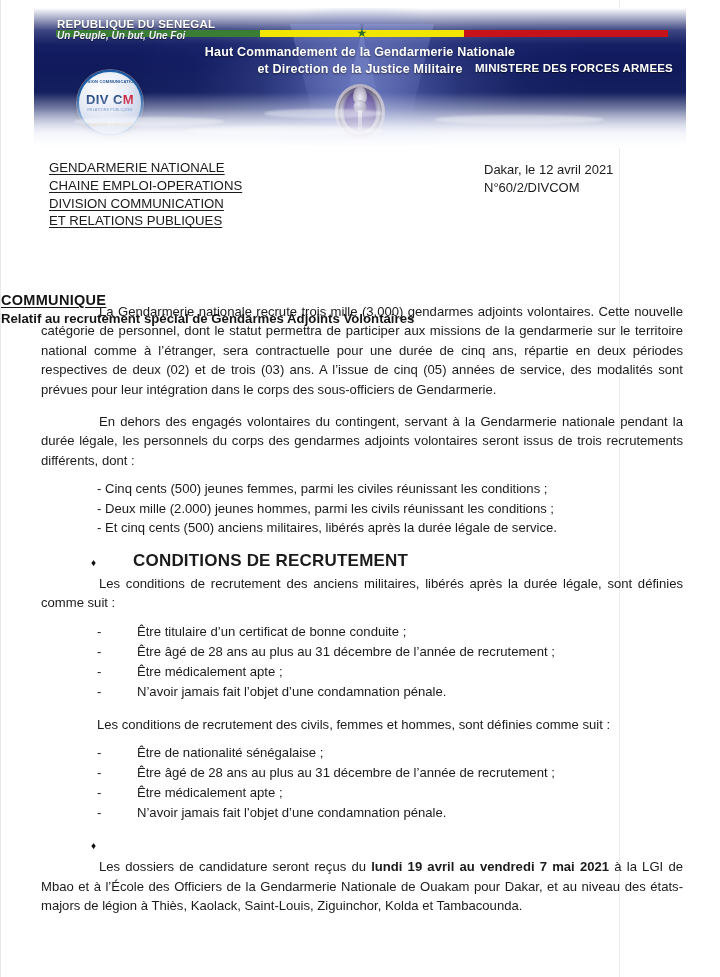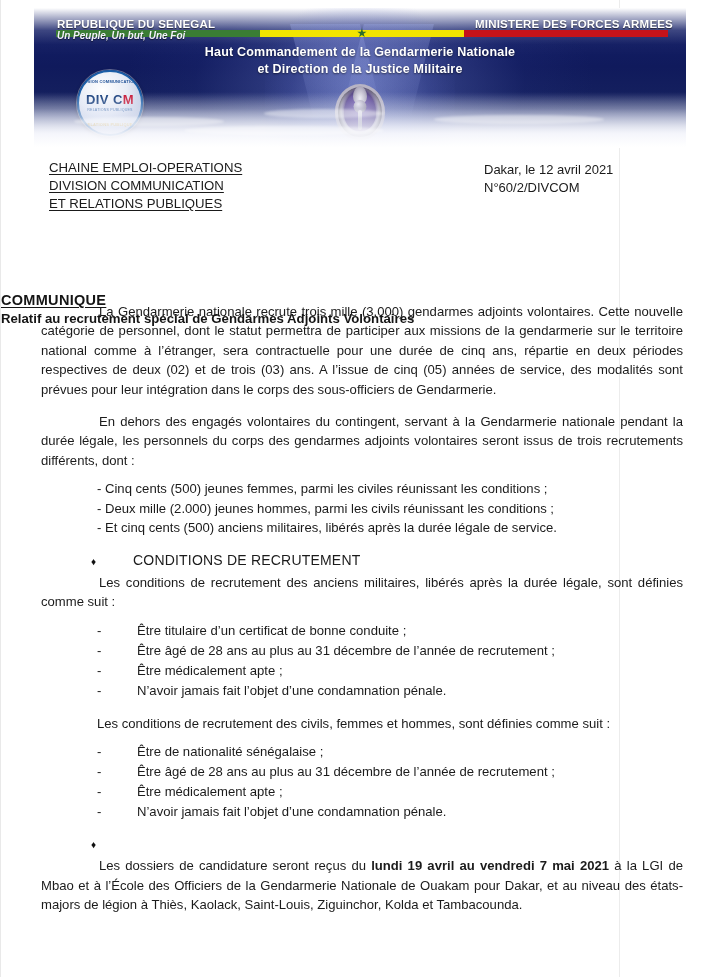--- a/index.html
+++ b/index.html
@@ -95,21 +95,21 @@
     position: absolute;
     top: 0;
     font-size: 11.5px;
     font-weight: bold;
     color: #ffffff;
     letter-spacing: 0.2px;
     white-space: nowrap;
     text-shadow: 0 1px 1px rgba(0,0,0,0.6);
   }
   .republic-label { left: 23px; }
-  .ministry-label { right: 13px; }
+  .ministry-label { right: 13px; margin-top: 44px; }
   .motto {
     position: absolute;
     left: 23px;
     top: 22px;
     font-size: 10px;
     font-weight: bold;
     font-style: italic;
     color: #f2f3fb;
     white-space: nowrap;
     text-shadow: 0 1px 1px rgba(0,0,0,0.55);
@@ -350,22 +350,22 @@
     padding-left: 50px;
   }
   .section-diamond {
     font-size: 10px;
     line-height: 19px;
     color: #111;
     width: 42px;
     flex: 0 0 42px;
   }
   .section-title {
-    font-size: 14px;
-    font-weight: normal;
+    font-size: 17px;
+    font-weight: bold;
     letter-spacing: 0.2px;
   }
 
   ul.cond-list {
     list-style: none;
     margin: 0 0 13px 0;
     padding: 0;
   }
   ul.cond-list li {
     display: flex;
@@ -431,20 +431,21 @@
 
     <div class="mist">
       <div class="mist-streak" style="left:40px;  bottom:22px; width:150px;"></div>
       <div class="mist-streak" style="left:230px; bottom:30px; width:120px;"></div>
       <div class="mist-streak" style="left:400px; bottom:24px; width:170px;"></div>
       <div class="mist-streak" style="left:150px; bottom:13px; width:200px;"></div>
     </div>
   </div>
 
   <div class="addressee">
+    <div>GENDARMERIE NATIONALE</div>
     <div>CHAINE EMPLOI-OPERATIONS</div>
     <div>DIVISION COMMUNICATION</div>
     <div>ET RELATIONS PUBLIQUES</div>
   </div>
 
   <div class="dateblock">
     <div>Dakar, le 12 avril 2021</div>
     <div>N°60/2/DIVCOM</div>
   </div>
 

